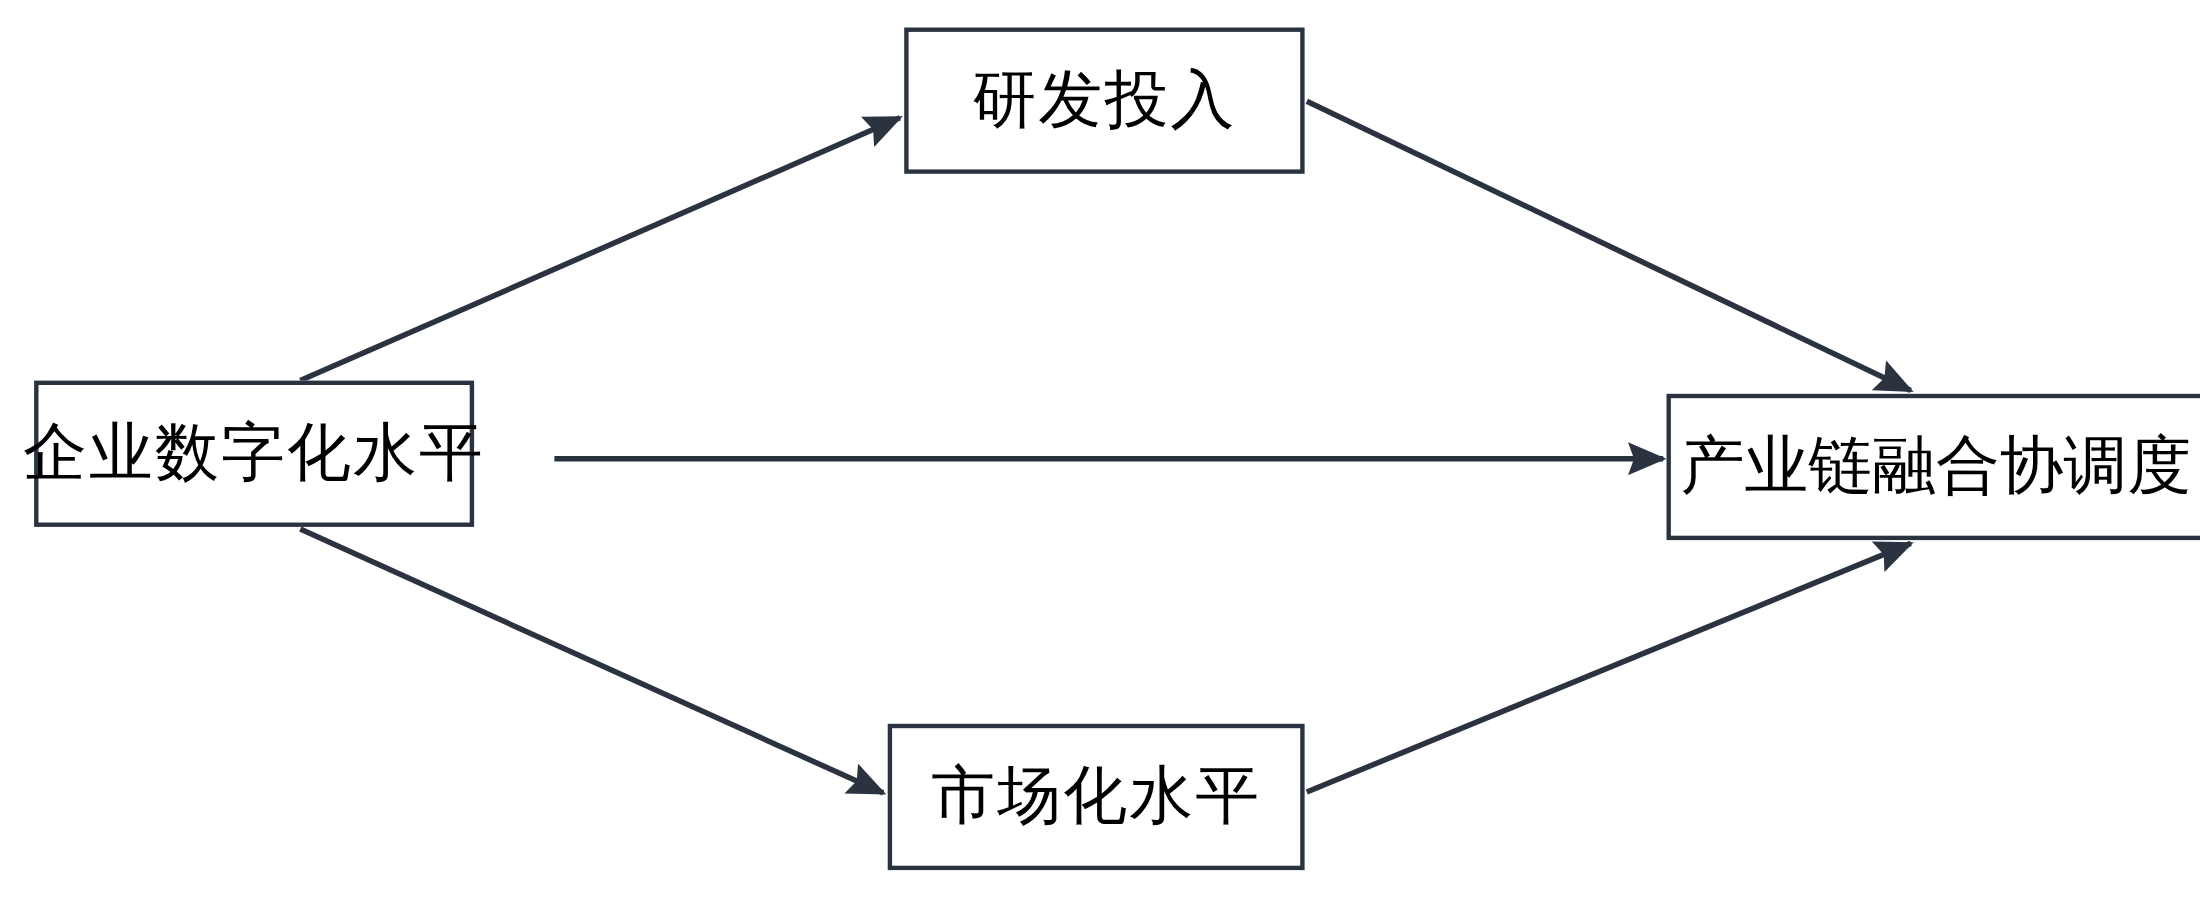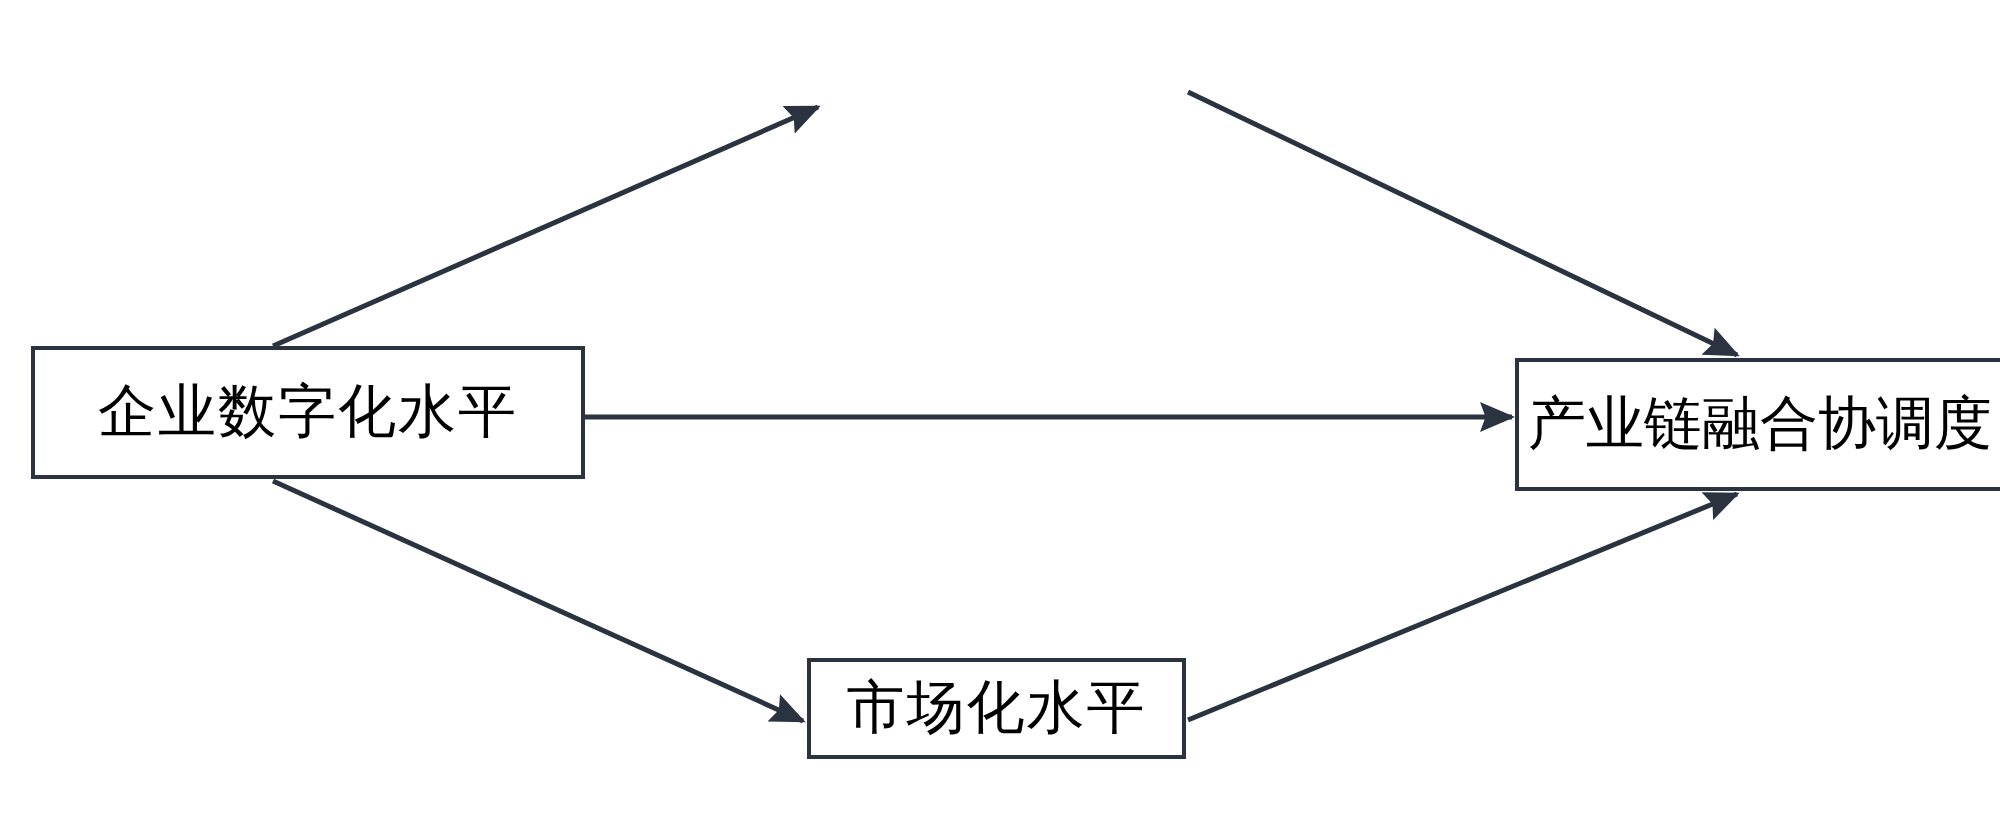--- a/index.html
+++ b/index.html
@@ -62,26 +62,29 @@
     </defs>
     <g id="edge-paths" stroke="#2b3340" stroke-width="5" fill="none">
         <line x1="273" y1="346" x2="818" y2="107" marker-end="url(#arrowhead)" stroke-linecap="butt"></line>
         <line x1="1188" y1="92" x2="1737" y2="355" marker-end="url(#arrowhead)" stroke-linecap="butt"></line>
         <line x1="504" y1="417" x2="1512" y2="417" marker-end="url(#arrowhead)" stroke-linecap="butt"></line>
         <line x1="273" y1="481" x2="803" y2="721" marker-end="url(#arrowhead)" stroke-linecap="butt"></line>
         <line x1="1188" y1="720" x2="1737" y2="494" marker-end="url(#arrowhead)" stroke-linecap="butt"></line>
       </g>
   </svg>
 
-  <div class="node" id="node-independent" style="left: 31px; top: 346px; width: 554px; height: 133px; justify-content: center;">
+  <div class="node" id="node-independent" style="left: 31px; top: 346px; width: 400px; height: 133px; justify-content: center;">
     <span class="node-label">企业数字化水平</span>
   </div>
 
+  <div class="node" id="node-mediator-rd" style="left: 822px; top: 25px; width: 364px; height: 133px;">
+    <span class="node-label">研发投入</span>
+  </div>
 
-  <div class="node" id="node-mediator-mk" style="left: 807px; top: 658px; width: 379px; height: 101px;">
+  <div class="node" id="node-mediator-mk" style="left: 807px; top: 658px; width: 379px; height: 133px;">
     <span class="node-label">市场化水平</span>
   </div>
 
   <div class="node" id="node-dependent" style="left: 1515px; top: 358px; width: 490px; height: 133px;">
     <span class="node-label">产业链融合协调度</span>
   </div>
 
 </div>
 
 </body></html>

